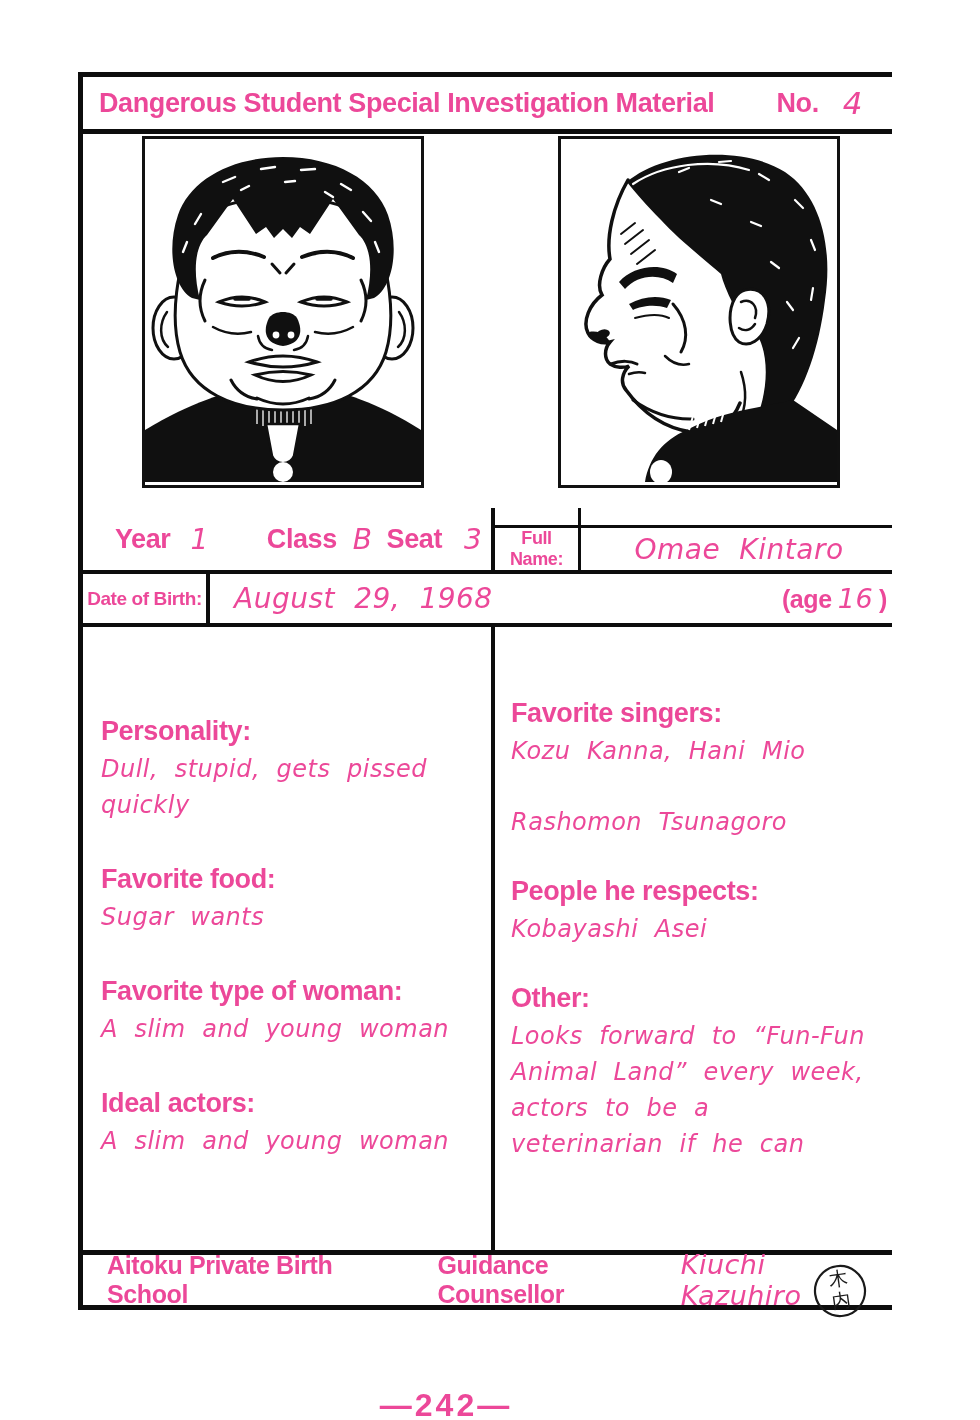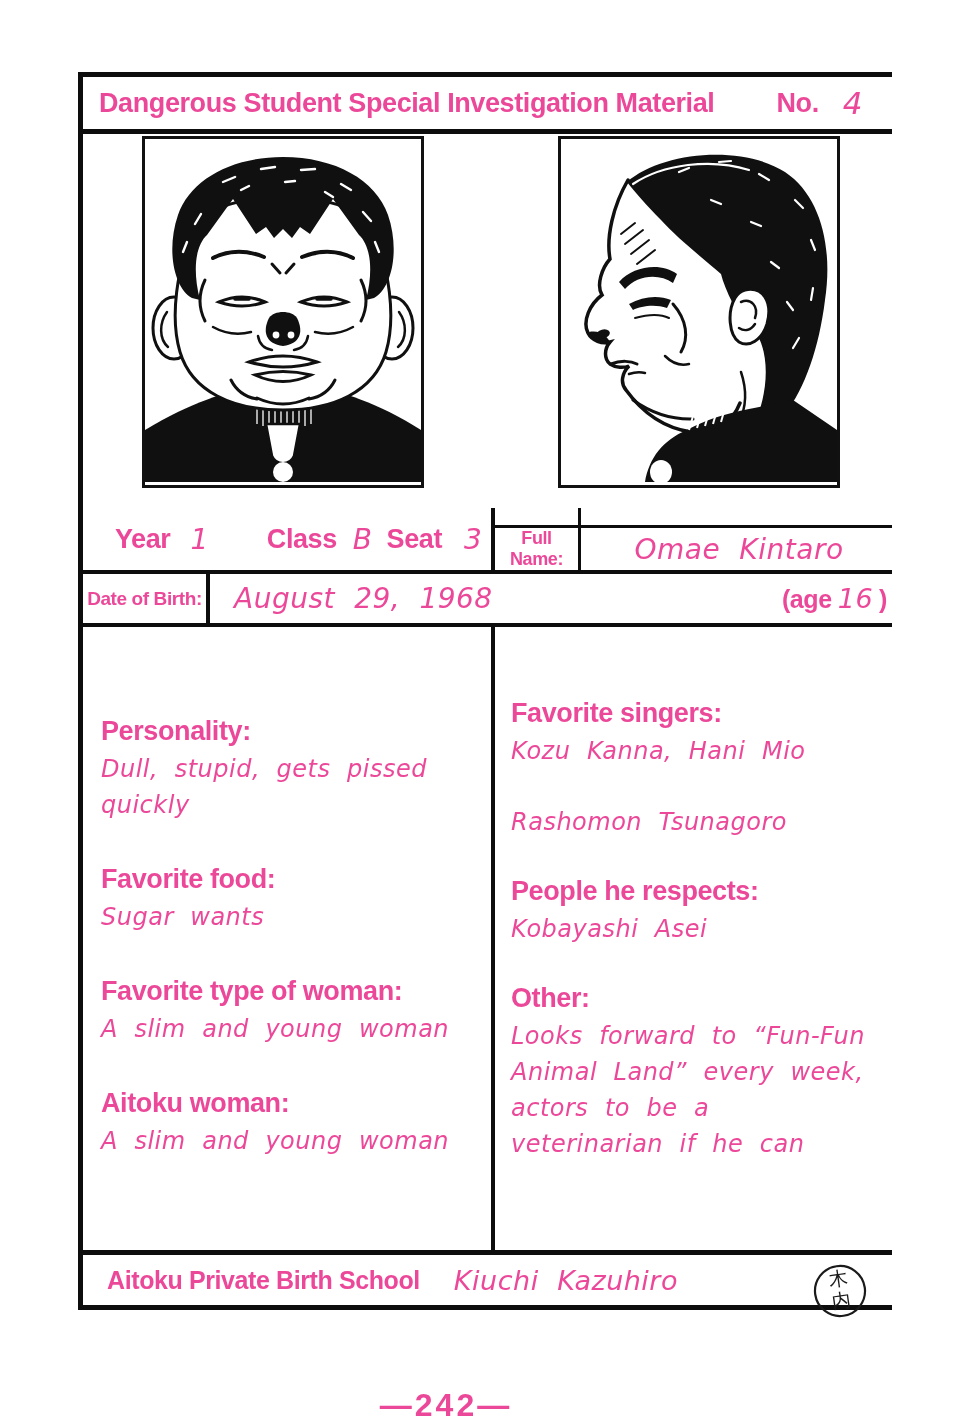--- a/index.html
+++ b/index.html
@@ -267,21 +267,21 @@
         </div>
         <div class="section">
           <div class="print h">Favorite food:</div>
           <div class="hand v">Sugar wants</div>
         </div>
         <div class="section">
           <div class="print h">Favorite type of woman:</div>
           <div class="hand v">A slim and young woman</div>
         </div>
         <div class="section">
-          <div class="print h">Aitoku woman:</div>
+          <div class="print h">Ideal actors:</div>
           <div class="hand v">A slim and young woman</div>
         </div>
       </div>
       <div class="col-right">
         <div class="section">
           <div class="print h">Favorite singers:</div>
           <div class="hand v">Kozu Kanna, Hani Mio</div>
         </div>
         <div class="section">
           <div class="hand v">Rashomon Tsunagoro</div>
@@ -292,20 +292,21 @@
         </div>
         <div class="section">
           <div class="print h">Other:</div>
           <div class="hand v">Looks forward to “Fun-Fun Animal Land” every week, actors to be a veterinarian if he can</div>
         </div>
       </div>
     </div>
 
     <div class="footer-row">
       <span class="print footer-school">Aitoku Private Birth School</span>
+      <span class="print footer-counsellor">Guidance Counsellor</span>
       <span class="hand footer-name">Kiuchi Kazuhiro</span>
       <svg class="stamp" viewBox="0 0 62 66" aria-hidden="true">
         <circle cx="31" cy="34" r="25" fill="none" stroke="#1a1a1a" stroke-width="2.2" transform="rotate(-8 31 34)"></circle>
         <text x="31" y="28" text-anchor="middle" font-size="19" fill="#1a1a1a" font-family="DejaVu Sans, sans-serif" transform="rotate(-8 31 34)">木</text>
         <text x="31" y="50" text-anchor="middle" font-size="19" fill="#1a1a1a" font-family="DejaVu Sans, sans-serif" transform="rotate(-8 31 34)">内</text>
       </svg>
     </div>
 
   </div>
 

